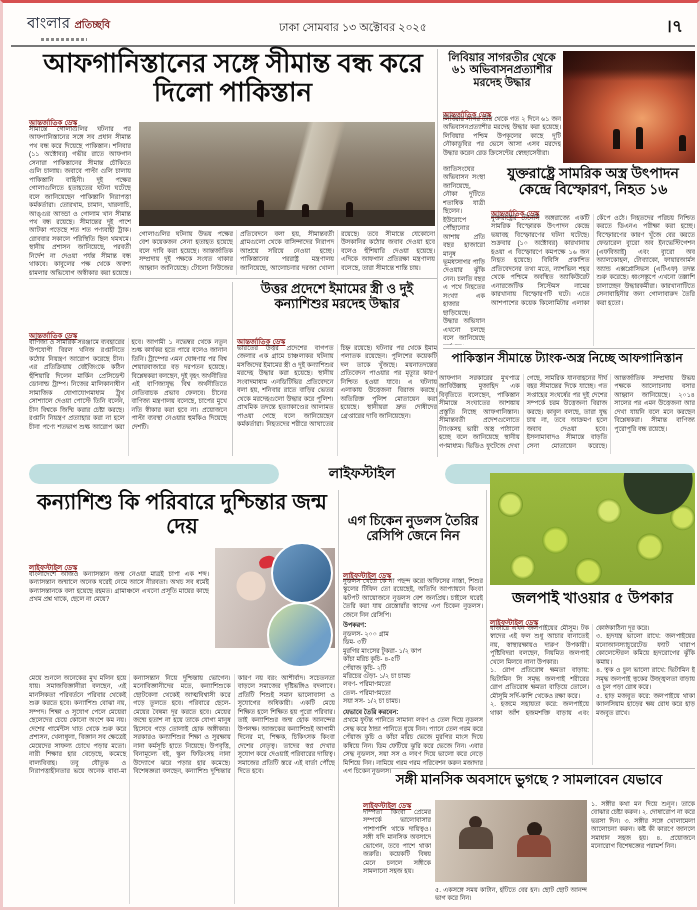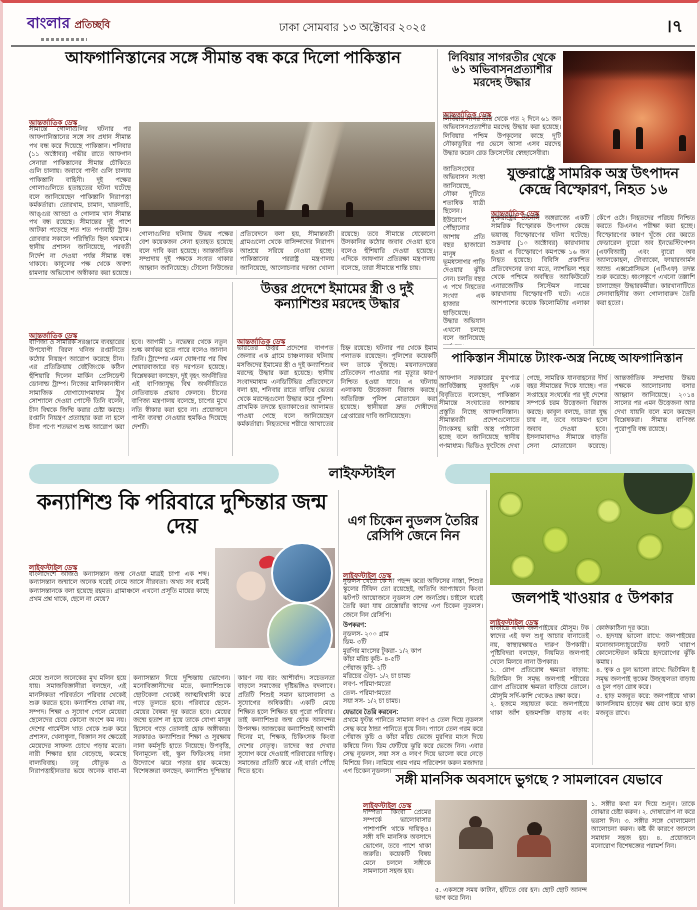--- a/index.html
+++ b/index.html
@@ -22,30 +22,30 @@
   .fig{position:absolute;background:#1c110d;width:7px;height:17px;border-radius:3px 3px 0 0;bottom:9px;}
   .head{position:absolute;width:13px;height:13px;border-radius:50%;background:#3a2a22;}
   .shoulder{position:absolute;width:34px;height:22px;border-radius:10px 10px 0 0;background:#6b5a4e;}
 </style>
 </head>
 <body>
 
 <div class="page">
 
   <div class="abs" style="left:24px;top:8px;">
-    <span style="font-size:15px;font-weight:bold;color:#4c1d95;">বাংলার</span>
+    <span style="font-size:15px;font-weight:normal;color:#0f172a;">বাংলার</span>
     <span style="font-size:10px;font-weight:bold;color:#7f1d1d;">প্রতিচ্ছবি</span>
     <div style="width:46px;height:3px;margin-top:2px;margin-left:14px;background:repeating-linear-gradient(90deg,#8a8a8a 0 3px,transparent 3px 5px);"></div>
   </div>
   <div class="abs" style="left:0;top:16px;width:700px;text-align:center;font-size:11px;color:#222;">ঢাকা সোমবার ১৩ অক্টোবর ২০২৫</div>
   <div class="abs" style="right:14px;top:10px;font-size:17px;font-weight:bold;color:#111;">।৭</div>
   <div class="abs hrule" style="left:8px;top:42px;width:684px;background:#777;height:2px;"></div>
 
   <div class="abs" style="left:26px;top:46px;width:408px;height:228px;">
-    <div class="headline" style="font-size:16px;width:100%;">আফগানিস্তানের সঙ্গে সীমান্ত বন্ধ করে দিলো পাকিস্তান</div>
+    <div class="headline" style="font-size:26px;width:100%;">আফগানিস্তানের সঙ্গে সীমান্ত বন্ধ করে দিলো পাকিস্তান</div>
     <div class="abs" style="left:0;top:62px;"><span class="byline">আন্তর্জাতিক ডেস্ক</span></div>
     <div class="abs body-text" style="left:0;top:76px;width:102px;height:150px;">সীমান্তে গোলাগুলির ঘটনার পর আফগানিস্তানের সঙ্গে সব প্রধান সীমান্ত পথ বন্ধ করে দিয়েছে পাকিস্তান। শনিবার (১১ অক্টোবর) গভীর রাতে আফগান সেনারা পাকিস্তানের সীমান্ত চৌকিতে গুলি চালায়। জবাবে পাল্টা গুলি চালায় পাকিস্তানি বাহিনী। দুই পক্ষের গোলাগুলিতে হতাহতের ঘটনা ঘটেছে বলে জানিয়েছেন পাকিস্তানি নিরাপত্তা কর্মকর্তারা। তোরখাম, চামান, খারলাচি, আঙ্গুর আড্ডা ও গোলাম খান সীমান্ত পথ বন্ধ রয়েছে। সীমান্তের দুই পাশে আটকা পড়েছে শত শত পণ্যবাহী ট্রাক। রোববার সকালে পরিস্থিতি ছিল থমথমে। স্থানীয় প্রশাসন জানিয়েছে, পরবর্তী নির্দেশ না দেওয়া পর্যন্ত সীমান্ত বন্ধ থাকবে। কাবুলের পক্ষ থেকে অবশ্য হামলার অভিযোগ অস্বীকার করা হয়েছে। আফগানিস্তানের তালেবান সরকার ও পাকিস্তানের মধ্যে টিটিপি ইস্যুতে দীর্ঘদিন ধরে টানাপোড়েন চলছে।</div>
     <div class="abs photo" style="left:110px;top:73px;width:296px;height:104px;background:linear-gradient(to top,#3b332a 0 16px,transparent 16px),linear-gradient(105deg,transparent 52%,#cdc6b6 54%,#b9ae9c 62%,transparent 64%),linear-gradient(to bottom,#aba494 0%,#8d8171 35%,#7a6b58 65%,#55483a 100%);">
       <div class="fig" style="left:40%;"></div>
         <div class="fig" style="left:55%;height:13px;"></div>
         <div class="fig" style="left:70%;height:15px;"></div>
     </div>
     <div class="abs body-text cols-3" style="left:110px;top:181px;width:296px;height:45px;">গোলাগুলির ঘটনায় উভয় পক্ষের বেশ কয়েকজন সেনা হতাহত হয়েছে বলে দাবি করা হয়েছে। আন্তর্জাতিক সম্প্রদায় দুই পক্ষকে সংযত থাকার আহ্বান জানিয়েছে। টোলো নিউজের প্রতিবেদনে বলা হয়, সীমান্তবর্তী গ্রামগুলো থেকে বাসিন্দাদের নিরাপদ আশ্রয়ে সরিয়ে নেওয়া হচ্ছে। পাকিস্তানের পররাষ্ট্র মন্ত্রণালয় জানিয়েছে, আলোচনার দরজা খোলা রয়েছে। তবে সীমান্তে যেকোনো উসকানির কঠোর জবাব দেওয়া হবে বলেও হুঁশিয়ারি দেওয়া হয়েছে। এদিকে আফগান প্রতিরক্ষা মন্ত্রণালয় বলেছে, তারা সীমান্তে শান্তি চায়।</div>
   </div>
 

